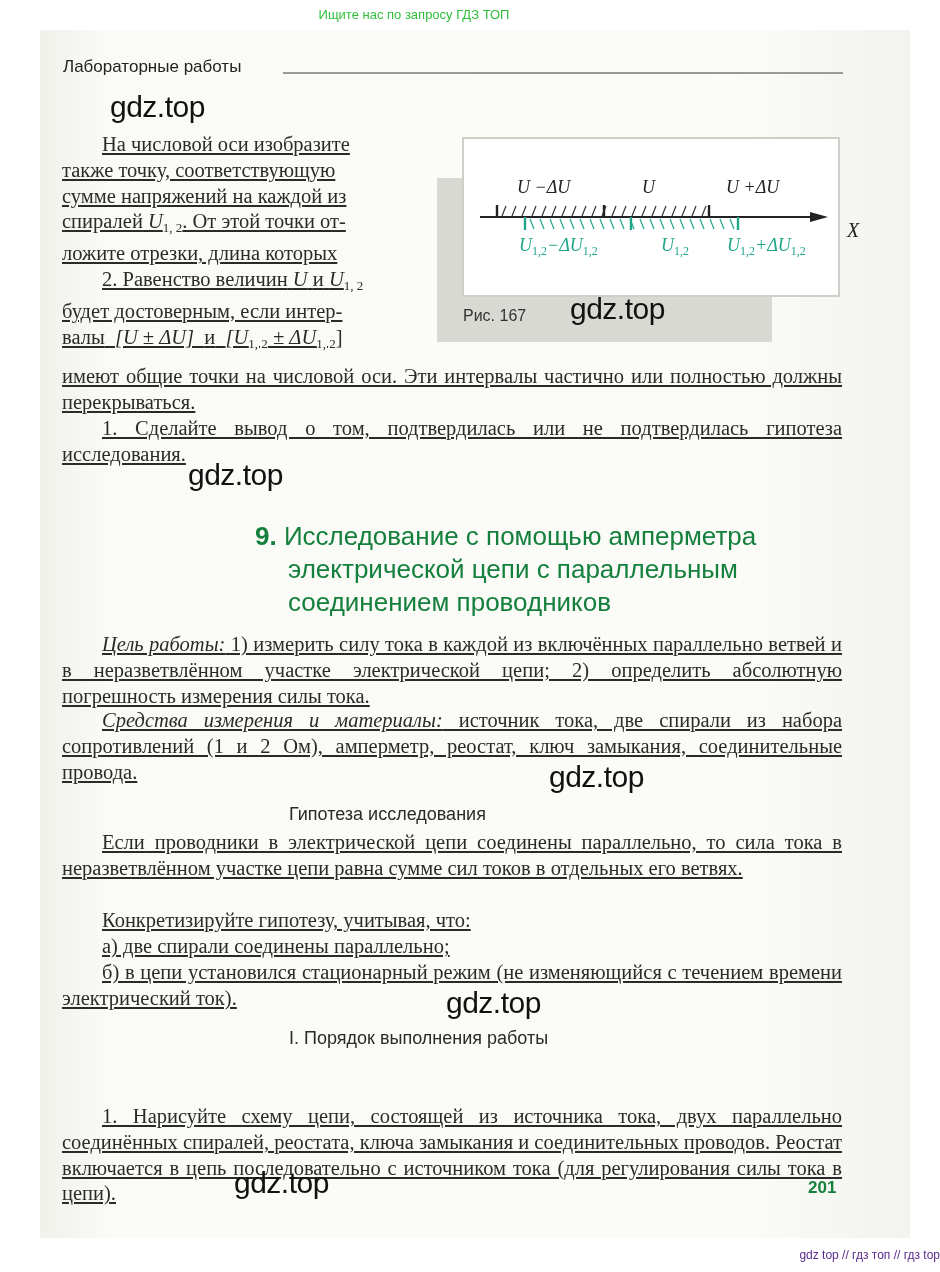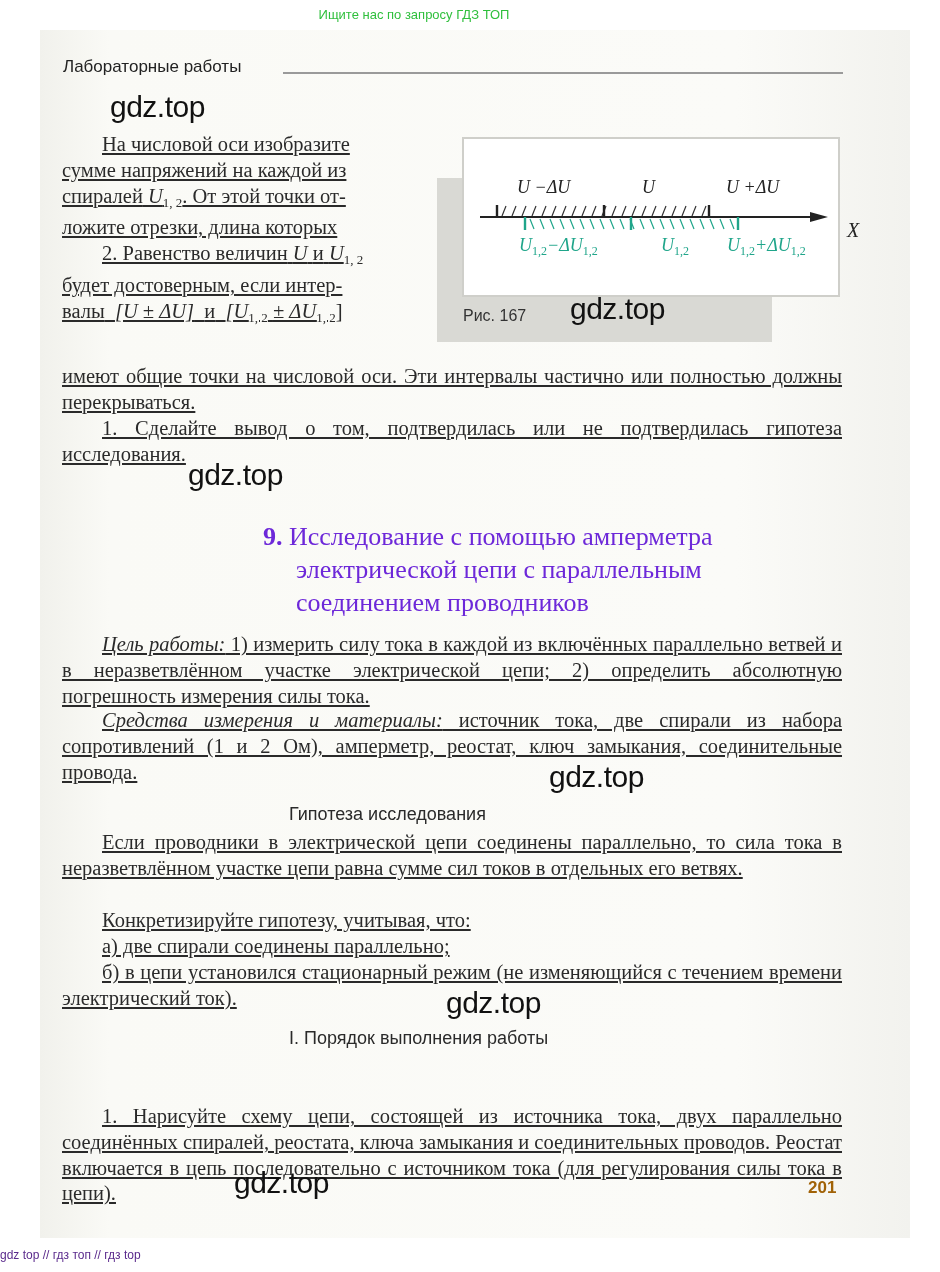--- a/index.html
+++ b/index.html
@@ -51,51 +51,52 @@
   }
   .fig-lbl {
     position: absolute; font-family: Liberation Serif, serif; font-style: italic; font-size: 18px; color: #222;
     white-space: nowrap;
     margin-left: 37px;
   }
   .fig-lbl.teal { color: #1fa58a; }
   .fig-lbl .s { font-size: 12px; vertical-align: -4px; font-style: normal; }
   .section-title {
     position: absolute; left: 255px; top: 520px; width: 600px;
-    font-family: Liberation Serif, serif; font-size: 26px; line-height: 33px; color: #6d28d9; margin-left: 8px;
+    font-family: Liberation Sans, sans-serif; font-size: 26px; line-height: 33px; color: #15803d;
   }
   .section-title .num { font-weight: bold; }
   .section-title .line { display: block; padding-left: 33px; }
   .section-title .line.first { padding-left: 0; }
   .subhead {
     position: absolute; font-family: "Liberation Sans", sans-serif; font-size: 18px; color: #2a2a2a;
   }
   .page-num {
     position: absolute; left: 808px; top: 1178px;
-    font-family: "Liberation Sans", sans-serif; font-weight: bold; font-size: 17px; color: #a16207;
+    font-family: "Liberation Sans", sans-serif; font-weight: bold; font-size: 17px; color: #15803d;
   }
   .footer {
-    position: absolute; top: 1248px; left: 0; width: 940px; text-align: left;
+    position: absolute; top: 1248px; left: 0; width: 940px; text-align: right;
     font-family: "Liberation Sans", sans-serif; font-size: 12px; color: #5a2a8c;
   }
 </style>
 </head>
 <body>
 
 <div class="top-banner">Ищите нас по запросу ГДЗ ТОП</div>
 
 <div class="page"></div>
 
 <div class="running-head">Лабораторные работы</div>
 <div class="head-rule"></div>
 
 <div class="watermark" style="left:110px; top:90px;">gdz.top</div>
 
 <div class="para col-left" style="top:132px; text-align:left;">
   <div class="indent">На числовой оси изобразите</div>
+  <div>также точку, соответствующую</div>
   <div>сумме напряжений на каждой из</div>
   <div><span>спиралей</span> <i class="var">U</i><span class="sub">1, 2</span><span>. От этой точки от-</span></div>
   <div>ложите отрезки, длина которых</div>
   <div class="indent"><span>2. Равенство величин</span> <i class="var">U</i> <span>и</span> <i class="var">U</i><span class="sub">1, 2</span></div>
   <div>будет достоверным, если интер-</div>
   <div><span>валы</span>&nbsp; <i class="var">[U ± ΔU]</i> &nbsp;<span>и</span>&nbsp; <i class="var">[U</i><span class="sub">1, 2</span> <i class="var">± ΔU</i><span class="sub">1, 2</span>]</div>
 </div>
 
 <div class="para full" style="top:364px;">имеют общие точки на числовой оси. Эти интервалы частично или полностью должны перекрываться.</div>
 <div class="para full indent" style="top:416px;">1. Сделайте вывод о том, подтвердилась или не подтвердилась гипотеза исследования.</div>

